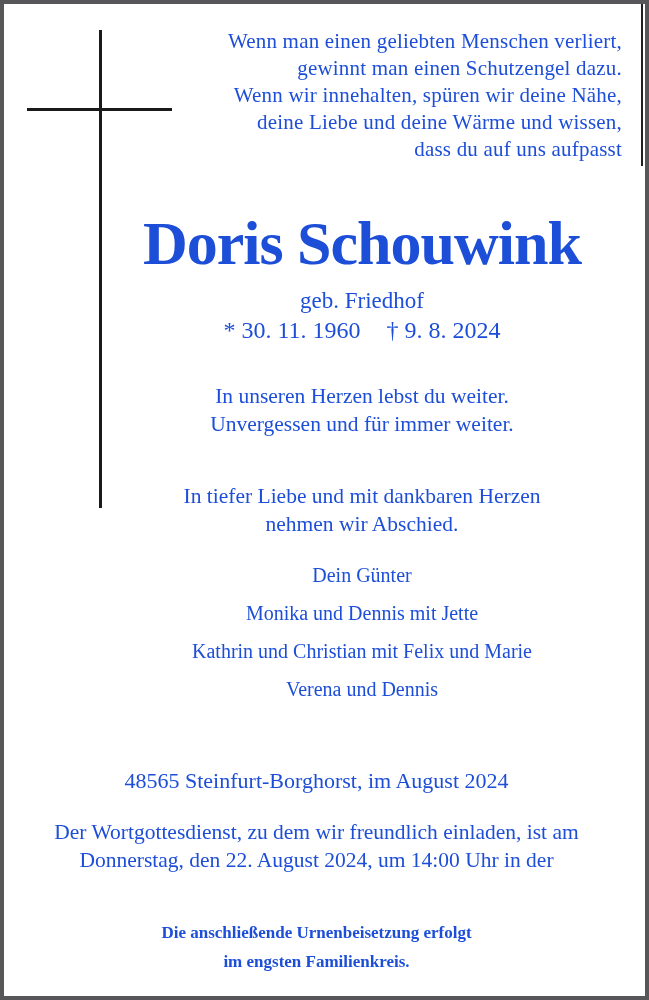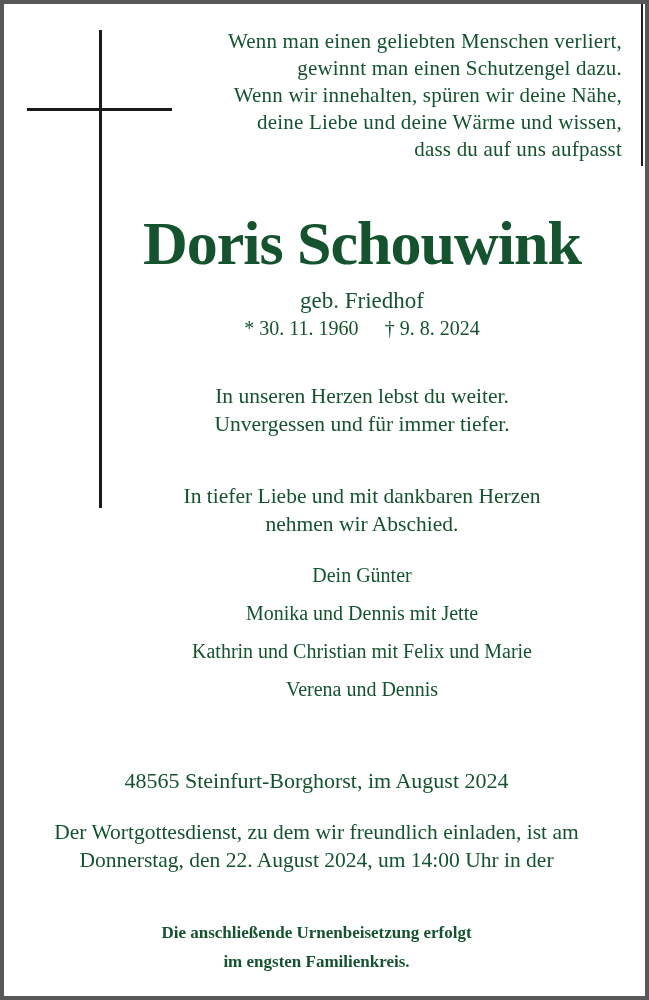--- a/index.html
+++ b/index.html
@@ -4,21 +4,21 @@
 <style>
   html, body { margin: 0; padding: 0; background: #ffffff; }
   .page {
     position: relative;
     width: 649px;
     height: 1000px;
     box-sizing: border-box;
     border: 4px solid #57575a;
     background: #ffffff;
     font-family: "Liberation Serif", "DejaVu Serif", serif;
-    color: #14532d;
+    color: #1d4ed8;
     overflow: hidden;
   }
   .abs { position: absolute; }
 
   
   .cross-v { position: absolute; left: 95px; top: 26px; width: 3px; height: 478px; background: #1a1a1a; }
   .cross-h { position: absolute; left: 23px; top: 104px; width: 145px; height: 3px; background: #1a1a1a; }
 
   
   .artifact { position: absolute; left: 637px; top: 0; width: 2px; height: 162px; background: #1f1f1f; }
@@ -36,21 +36,21 @@
 
   .name {
     top: 208px;
     font-size: 62px;
     font-weight: bold;
     letter-spacing: -1px;
     line-height: 1;
     white-space: nowrap;
   }
   .birthname { top: 284px; font-size: 23px; }
-  .dates { top: 313px; font-size: 20px; }
+  .dates { top: 313px; font-size: 24px; }
   .dates .gap { display: inline-block; width: 26px; }
 
   .remembrance { top: 378px; font-size: 21.5px; line-height: 28px; }
   .farewell   { top: 446px; font-size: 21.5px; line-height: 28px; margin-top: 32px; }
 
   .mourners { top: 552px; font-size: 20px; line-height: 38px; }
 
   
   .lower { left: 8px; width: 609px; text-align: center; }
   .placedate { top: 764px; font-size: 22px; }
@@ -78,21 +78,21 @@
   </div>
 
   <div class="abs upper name">Doris Schouwink</div>
   <div class="abs upper birthname">geb. Friedhof</div>
   <div class="abs upper dates">
     <span>* 30. 11. 1960</span><span class="gap"></span><span>† 9. 8. 2024</span>
   </div>
 
   <div class="abs upper remembrance">
     <div>In unseren Herzen lebst du weiter.</div>
-    <div>Unvergessen und für immer tiefer.</div>
+    <div>Unvergessen und für immer weiter.</div>
   </div>
 
   <div class="abs upper farewell">
     <div>In tiefer Liebe und mit dankbaren Herzen</div>
     <div>nehmen wir Abschied.</div>
   </div>
 
   <div class="abs upper mourners">
     <div>Dein Günter</div>
     <div>Monika und Dennis mit Jette</div>

